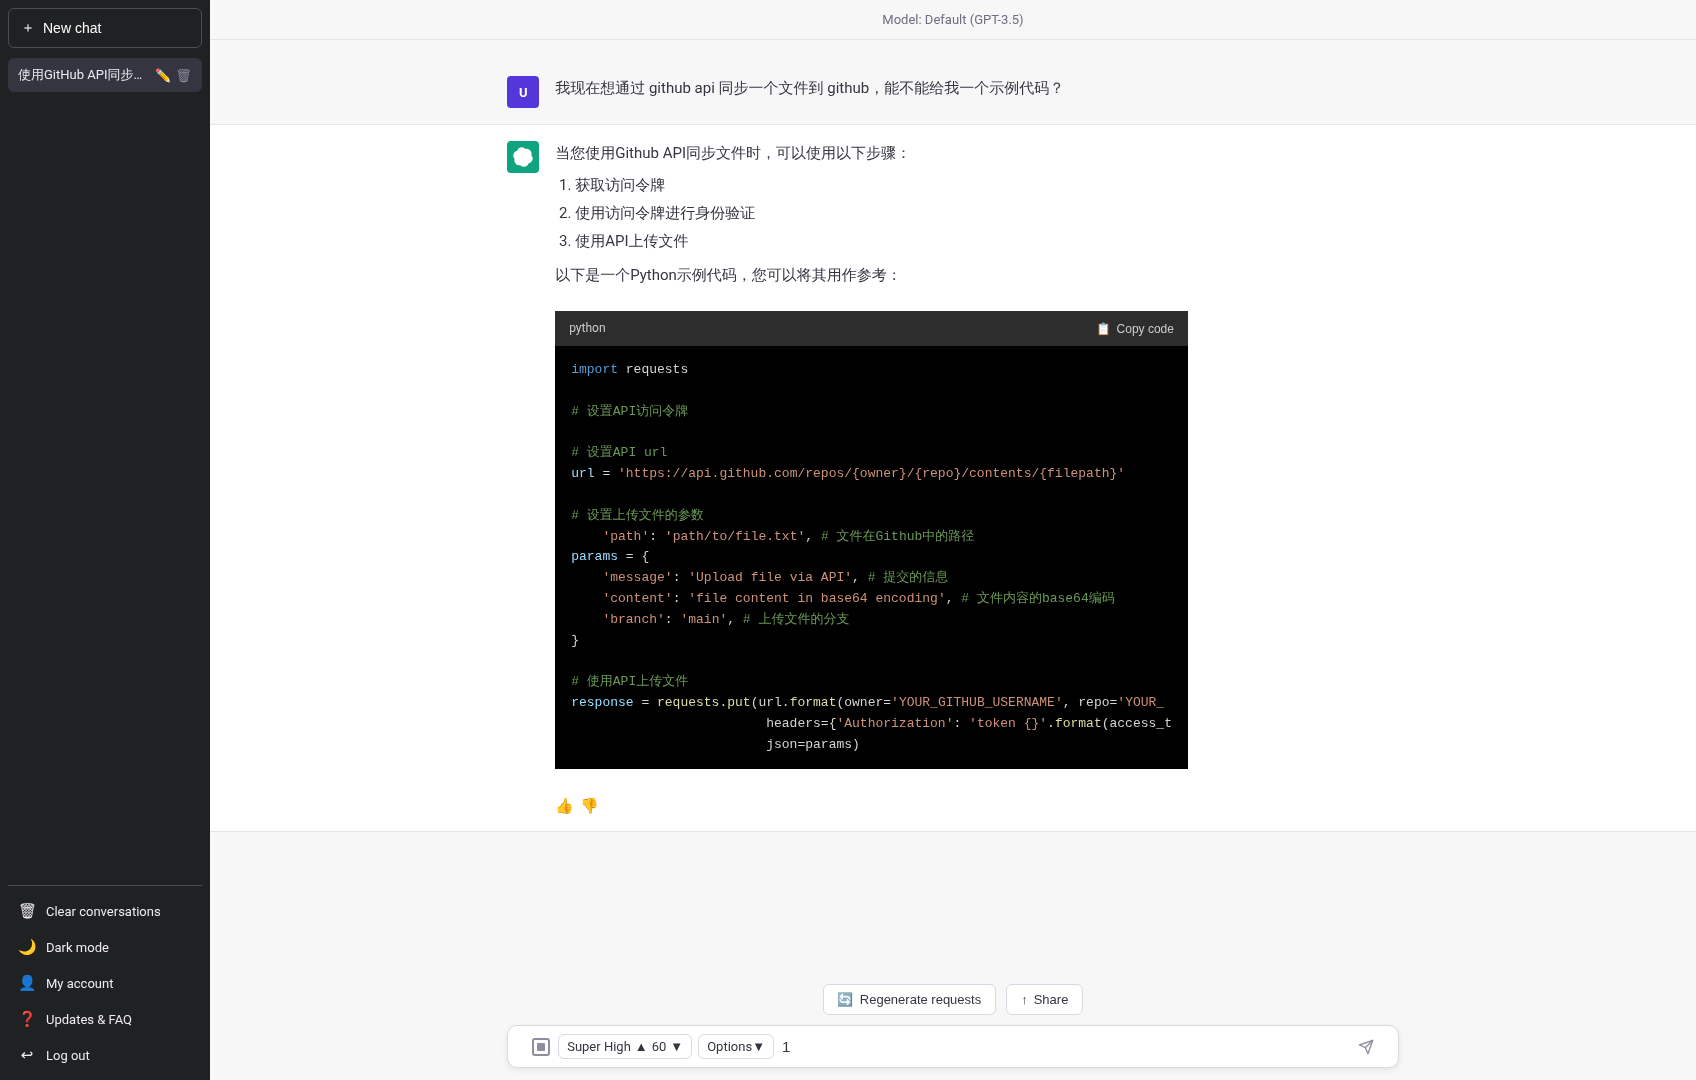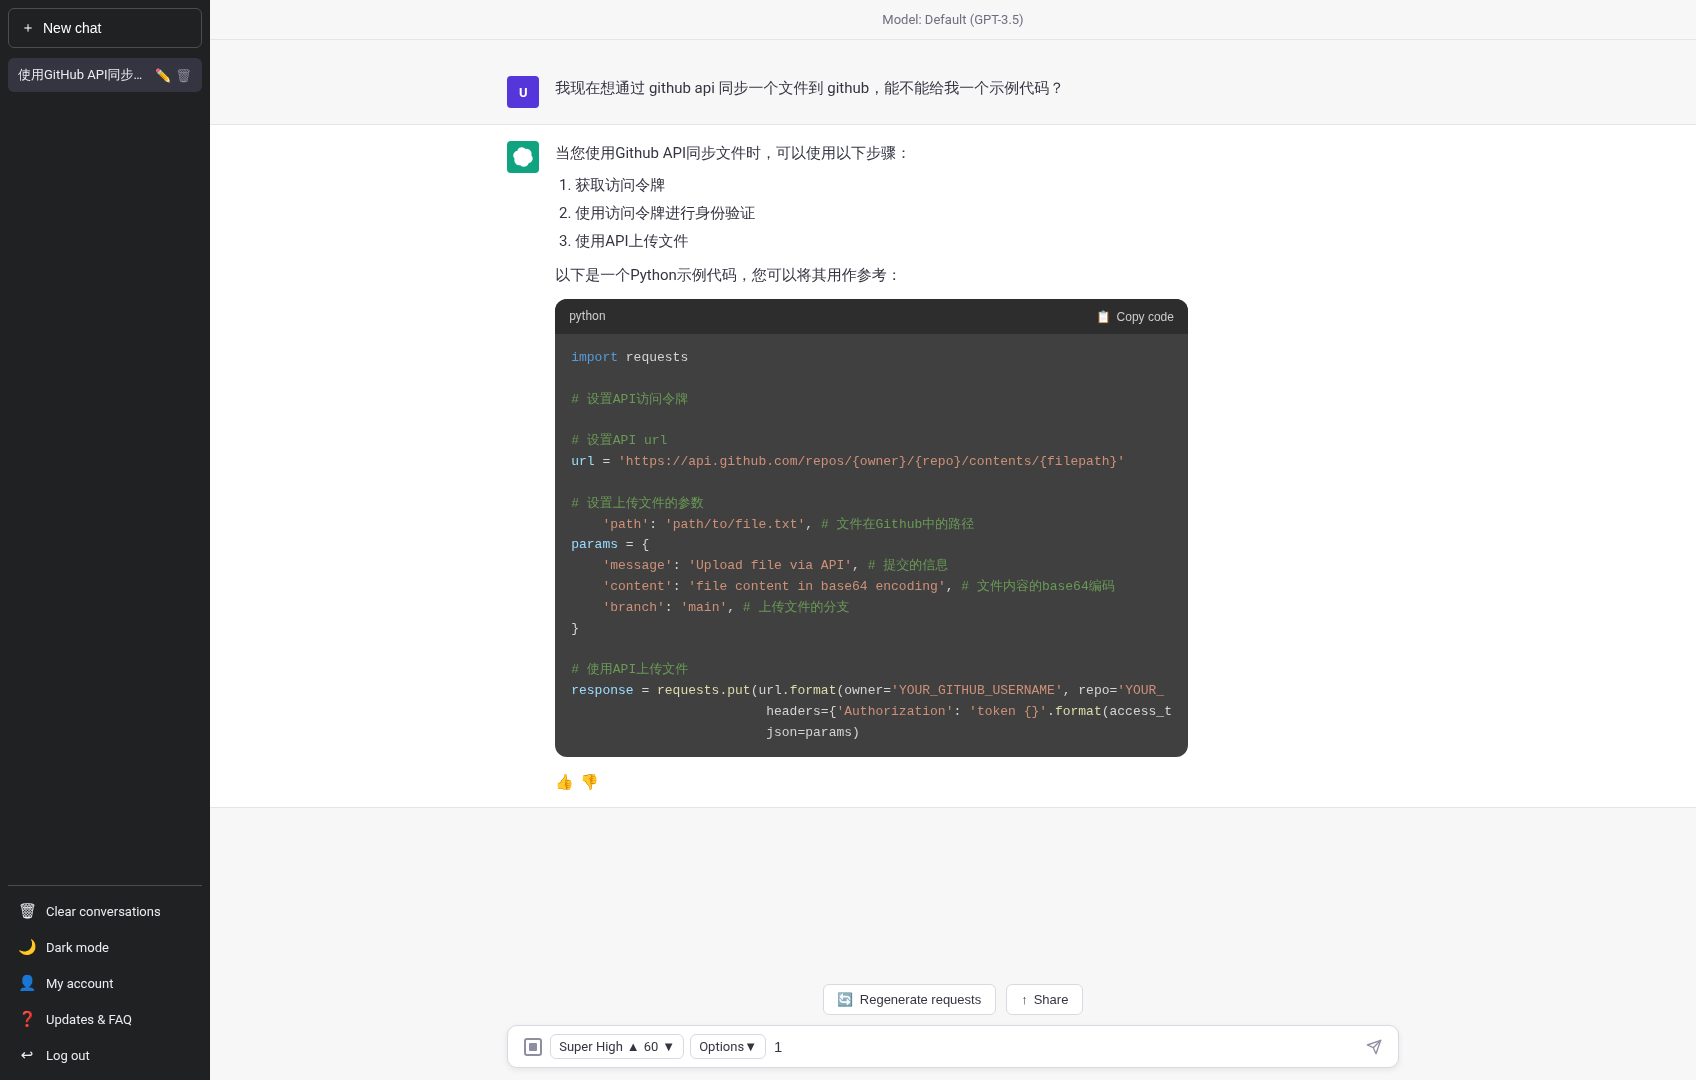--- a/index.html
+++ b/index.html
@@ -171,23 +171,23 @@
 
     .message-content ol {
       padding-left: 20px;
       margin-bottom: 10px;
     }
 
     .message-content li { margin-bottom: 4px; }
 
     
     .code-block {
-      background: #404040;
-      border-radius: 12px;
-      margin: 12px 0;
+      background: #000000;
+      border-radius: 0;
+      margin: 24px 0;
       overflow: hidden;
     }
 
     .code-header {
       display: flex;
       justify-content: space-between;
       align-items: center;
       padding: 8px 14px;
       background: #2d2d2d;
       color: #ccc;
@@ -236,21 +236,21 @@
       padding: 12px 20%;
       background: linear-gradient(transparent, #f7f7f8 30%);
     }
 
     .input-row {
       display: flex;
       align-items: center;
       background: #fff;
       border: 1px solid #d9d9e3;
       border-radius: 10px;
-      padding: 8px 16px;
+      padding: 8px 24px;
       box-shadow: 0 2px 6px rgba(0,0,0,0.08);
       gap: 8px;
     }
 
     .input-controls {
       display: flex;
       align-items: center;
       gap: 6px;
     }
 

